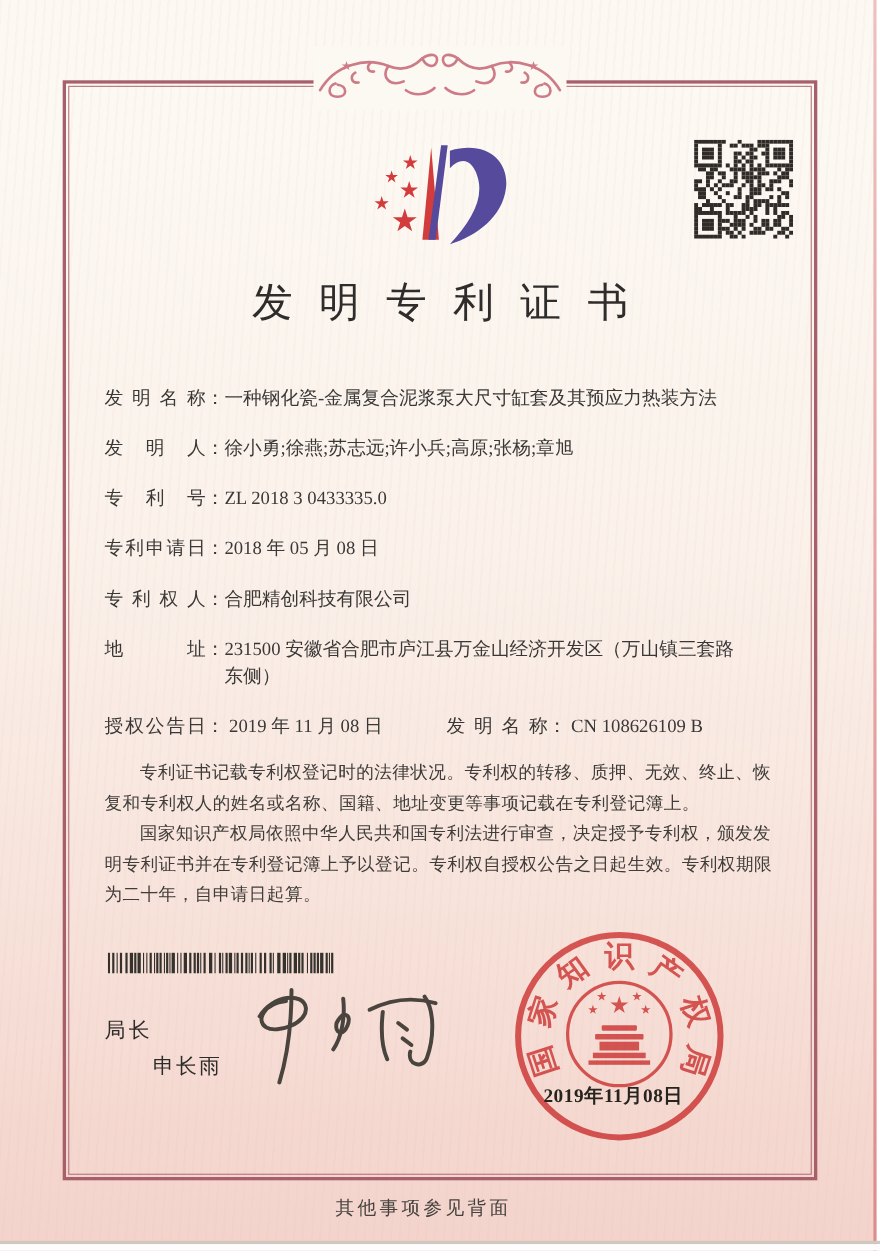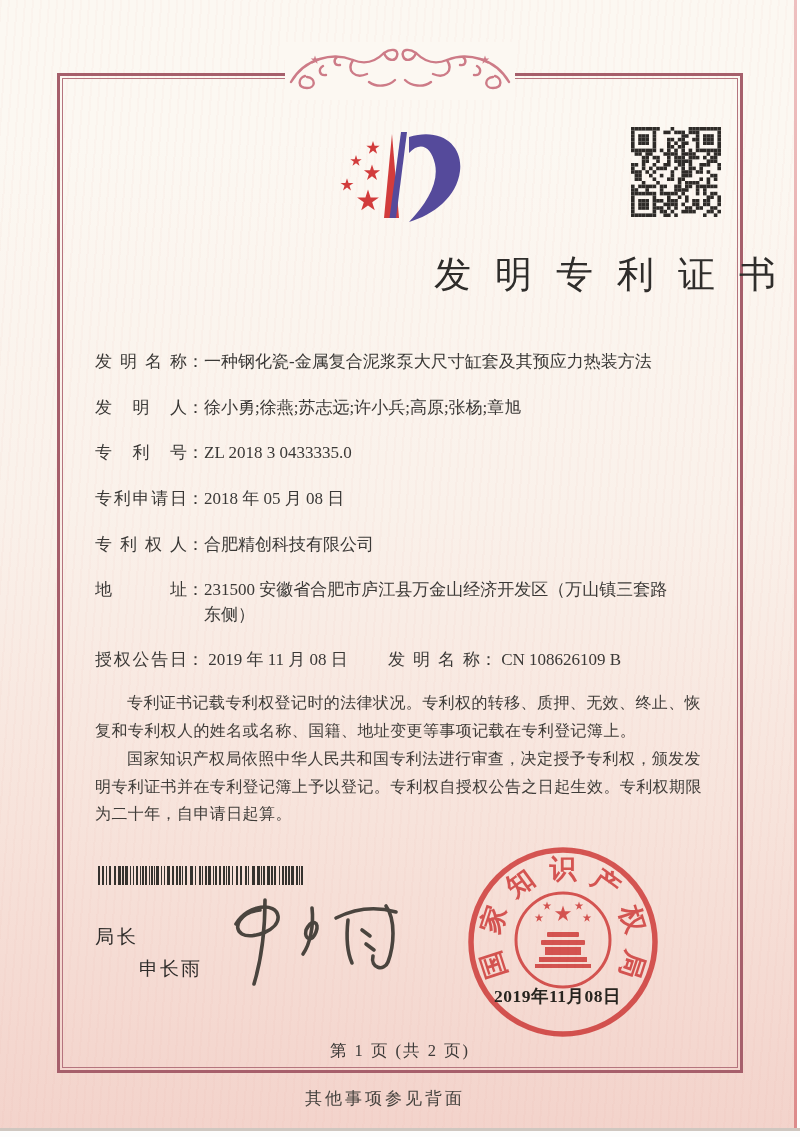--- a/index.html
+++ b/index.html
@@ -10,28 +10,28 @@
       repeating-linear-gradient(94deg, rgba(226,150,140,0.045) 0 2px, rgba(255,255,255,0) 2px 8px),
       linear-gradient(180deg,#fcf8f2 0%,#fcf8f2 12%,#faf1ea 45%,#f7e3db 72%,#f4d7cf 92%,#f3d3cb 100%);
     color:#343230;
   }
   .frame{position:absolute;left:57px;top:73px;right:57px;bottom:64px;border:3px solid #a65f6b;}
   .frame::after{content:"";position:absolute;inset:2px;border:1px solid #b5747e;}
   .ornament{position:absolute;left:285px;top:42px;width:230px;height:58px;background:#fcf8f2;z-index:3;}
   .cert-no{position:absolute;left:93px;top:126px;font-size:17px;letter-spacing:2px;color:#3a3836;}
   .logo{position:absolute;left:330px;top:130px;width:145px;height:95px;}
   .qr{position:absolute;left:631px;top:127px;width:90px;height:90px;}
-  .title{position:absolute;left:0;top:250px;width:100%;text-align:right;
+  .title{position:absolute;left:0;top:250px;width:100%;text-align:center;
     font-size:37px;font-weight:500;color:#2f2d2b;letter-spacing:24px;padding-left:24px;box-sizing:border-box;}
   .content{position:absolute;left:95px;top:350px;width:616px;font-size:17px;color:#3a3836;}
   .field-row{margin-bottom:21px;line-height:1.45;}
   .flabel{display:inline-block;width:92px;text-align:justify;text-align-last:justify;vertical-align:top;}
   .fcolon{vertical-align:top;}
   .fvalue{display:inline-block;max-width:480px;vertical-align:top;}
-  .grant-row{display:flex;gap:40px;margin-bottom:0;line-height:1.45;}
+  .grant-row{display:flex;gap:58px;margin-bottom:0;line-height:1.45;}
   .paragraphs{margin-top:16px;font-size:16px;line-height:1.74;letter-spacing:0.4px;color:#3f3c39;}
   .paragraphs p{margin:0;text-indent:2em;}
   .barcode{position:absolute;left:98px;top:866px;width:208px;height:19px;}
   .officer-title{position:absolute;left:95px;top:924px;font-size:19px;letter-spacing:3px;color:#2e2c2a;font-family:Liberation Mono, monospace;}
   .officer-name{position:absolute;left:95px;top:956px;font-size:19px;letter-spacing:2px;color:#2e2c2a;margin-left:44px;}
   .signature{position:absolute;left:218px;top:896px;width:212px;height:96px;}
   .seal{position:absolute;left:463px;top:842px;width:200px;height:200px;mix-blend-mode:multiply;opacity:0.9;}
   .seal-date{position:absolute;left:494px;top:984px;font-size:17.5px;font-weight:600;color:#27241f;letter-spacing:0.5px;z-index:6;}
   .page-footer{position:absolute;left:0;top:1040px;width:100%;text-align:center;font-size:16.5px;letter-spacing:2px;color:#3c3a38;}
   .back-note{position:absolute;left:305px;top:1087px;font-size:17px;letter-spacing:3px;color:#45423e;}
@@ -559,20 +559,19 @@
         <rect x="84" y="90" width="32" height="5" rx="1"></rect>
         <rect x="78" y="98" width="44" height="5" rx="1"></rect>
         <rect x="82" y="105" width="36" height="8"></rect>
         <rect x="76" y="115" width="48" height="5"></rect>
         <rect x="72" y="122" width="56" height="4"></rect>
       </g>
     </svg>
   </div>
   <div class="seal-date">2019年11月08日</div>
 
-  <div class="page-footer">第 1 页 (共 2 页)</div>
   <div class="back-note">其他事项参见背面</div>
 
   <div class="edge-right"></div>
   <div class="edge-right-white"></div>
   <div class="edge-bottom"></div>
   <div class="edge-bottom-white"></div>
 </div>
 
 </body></html>

